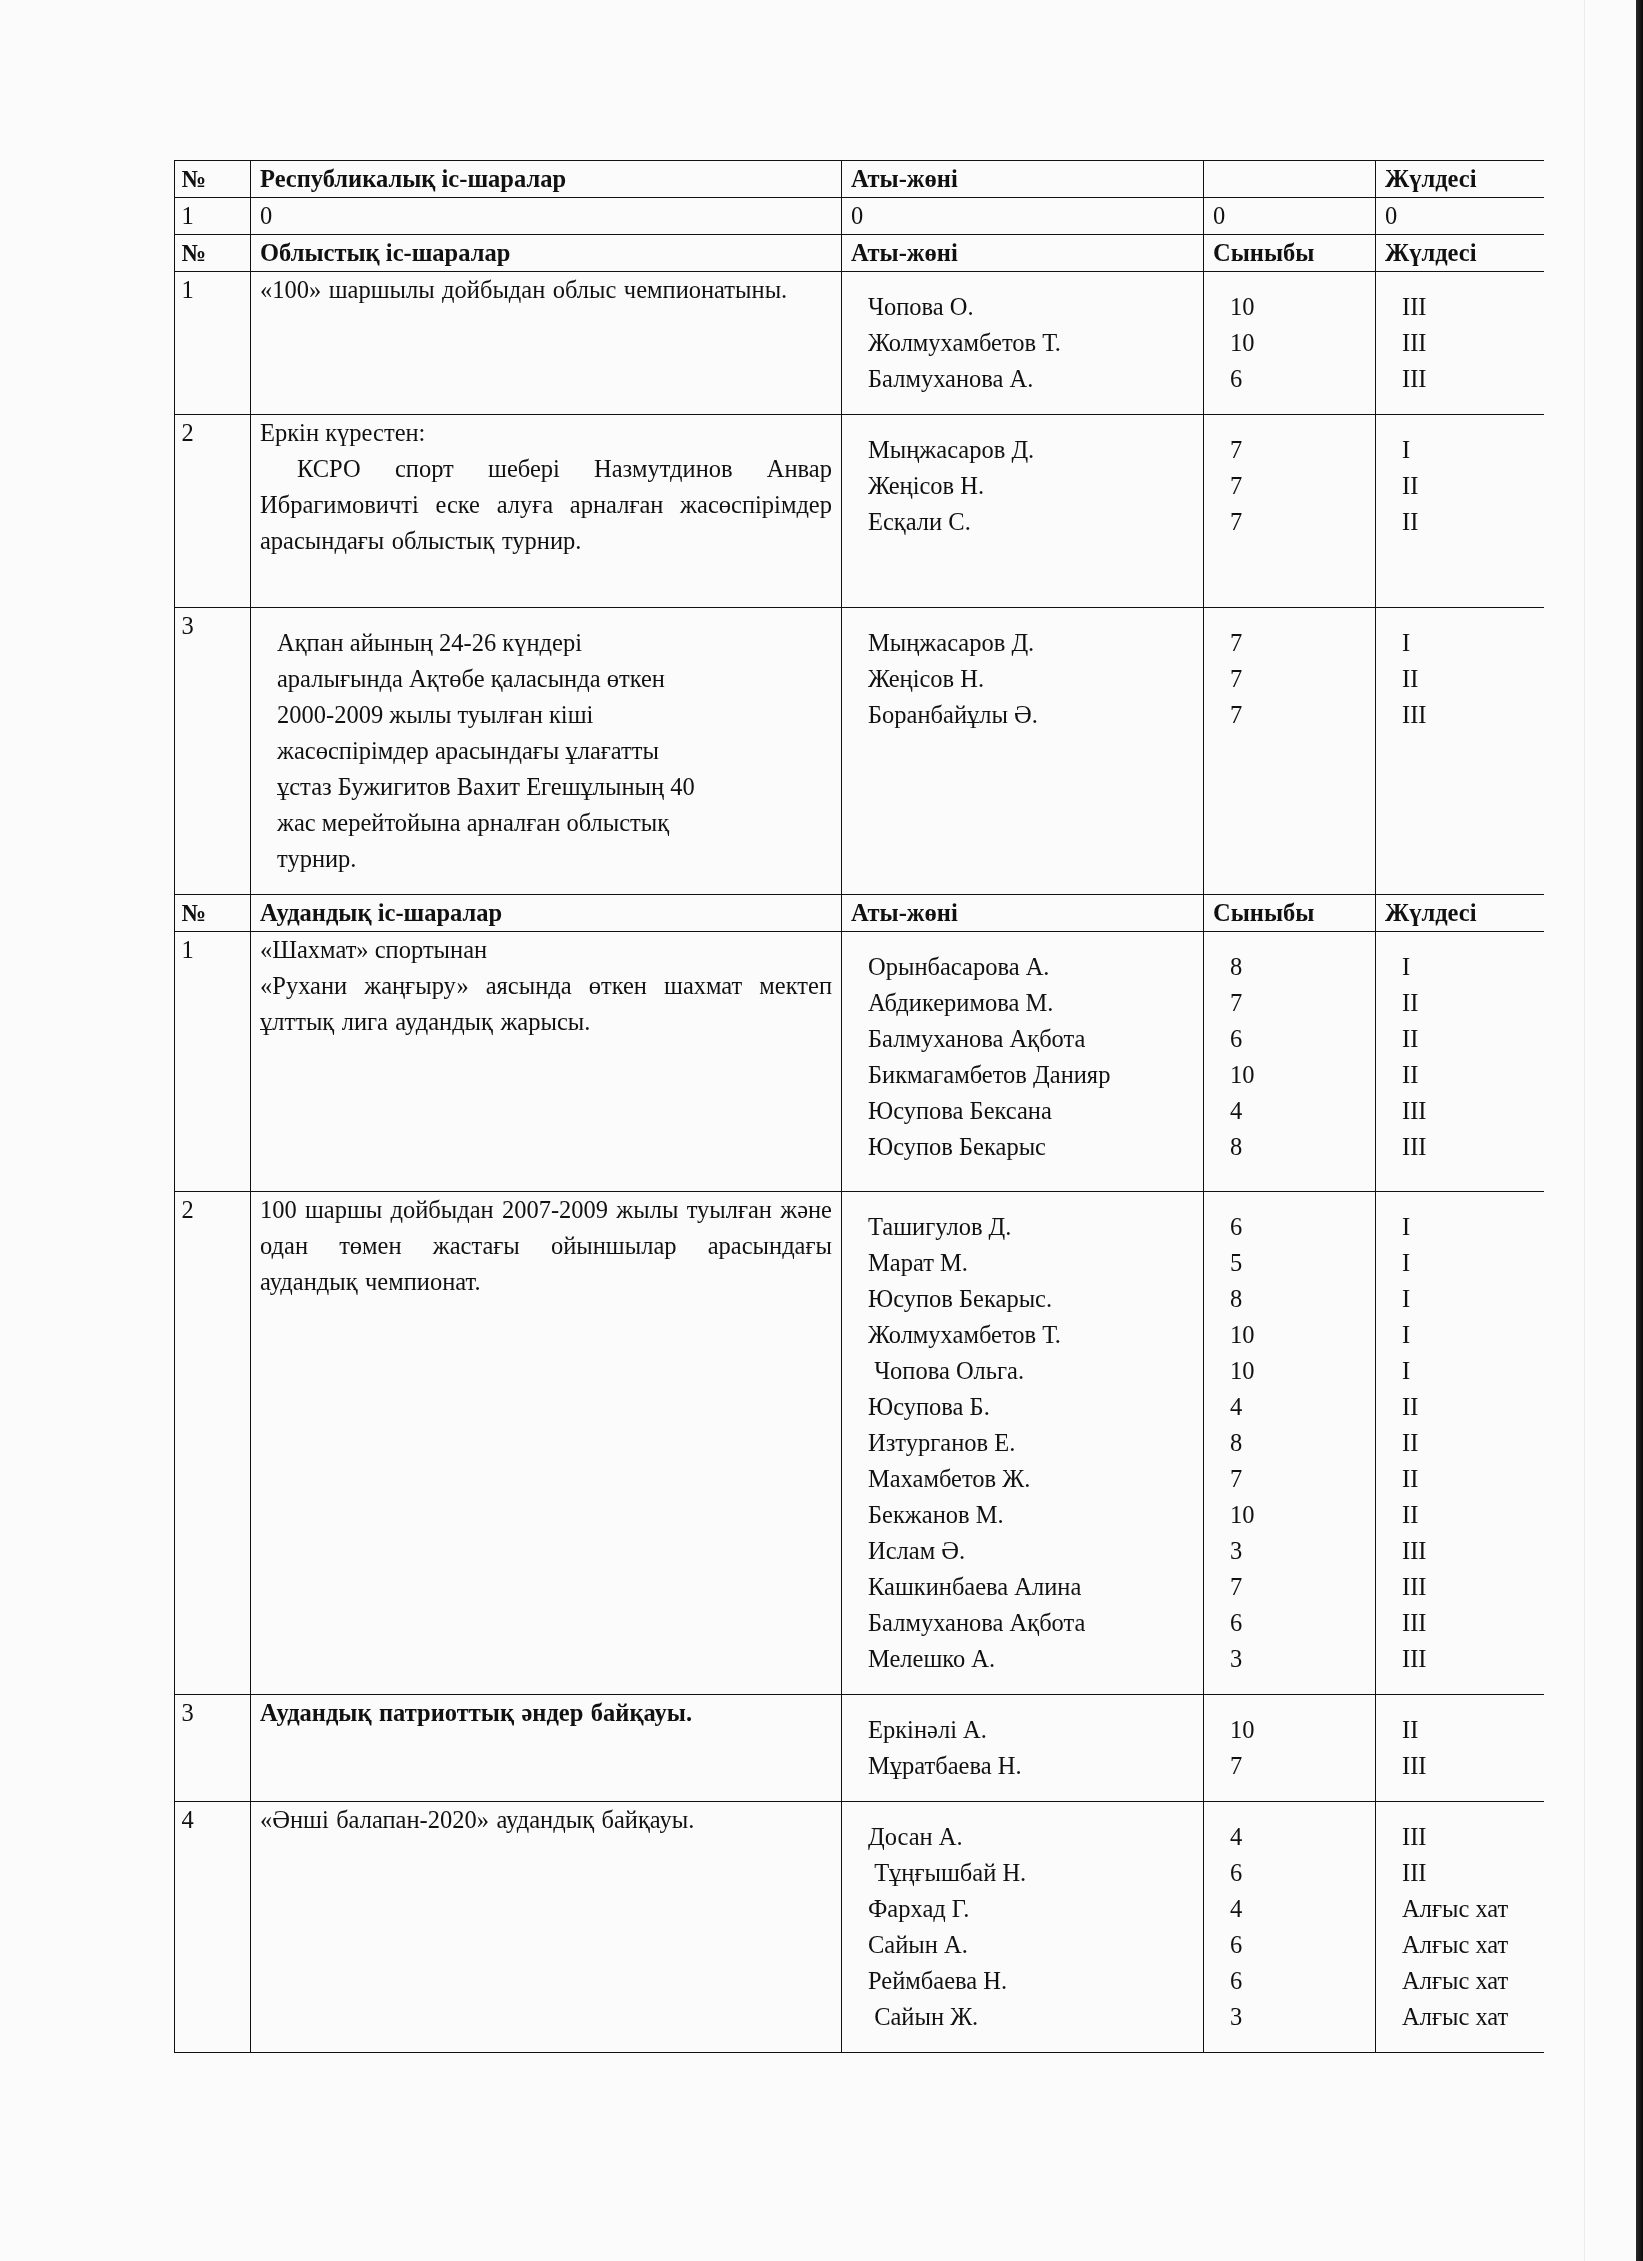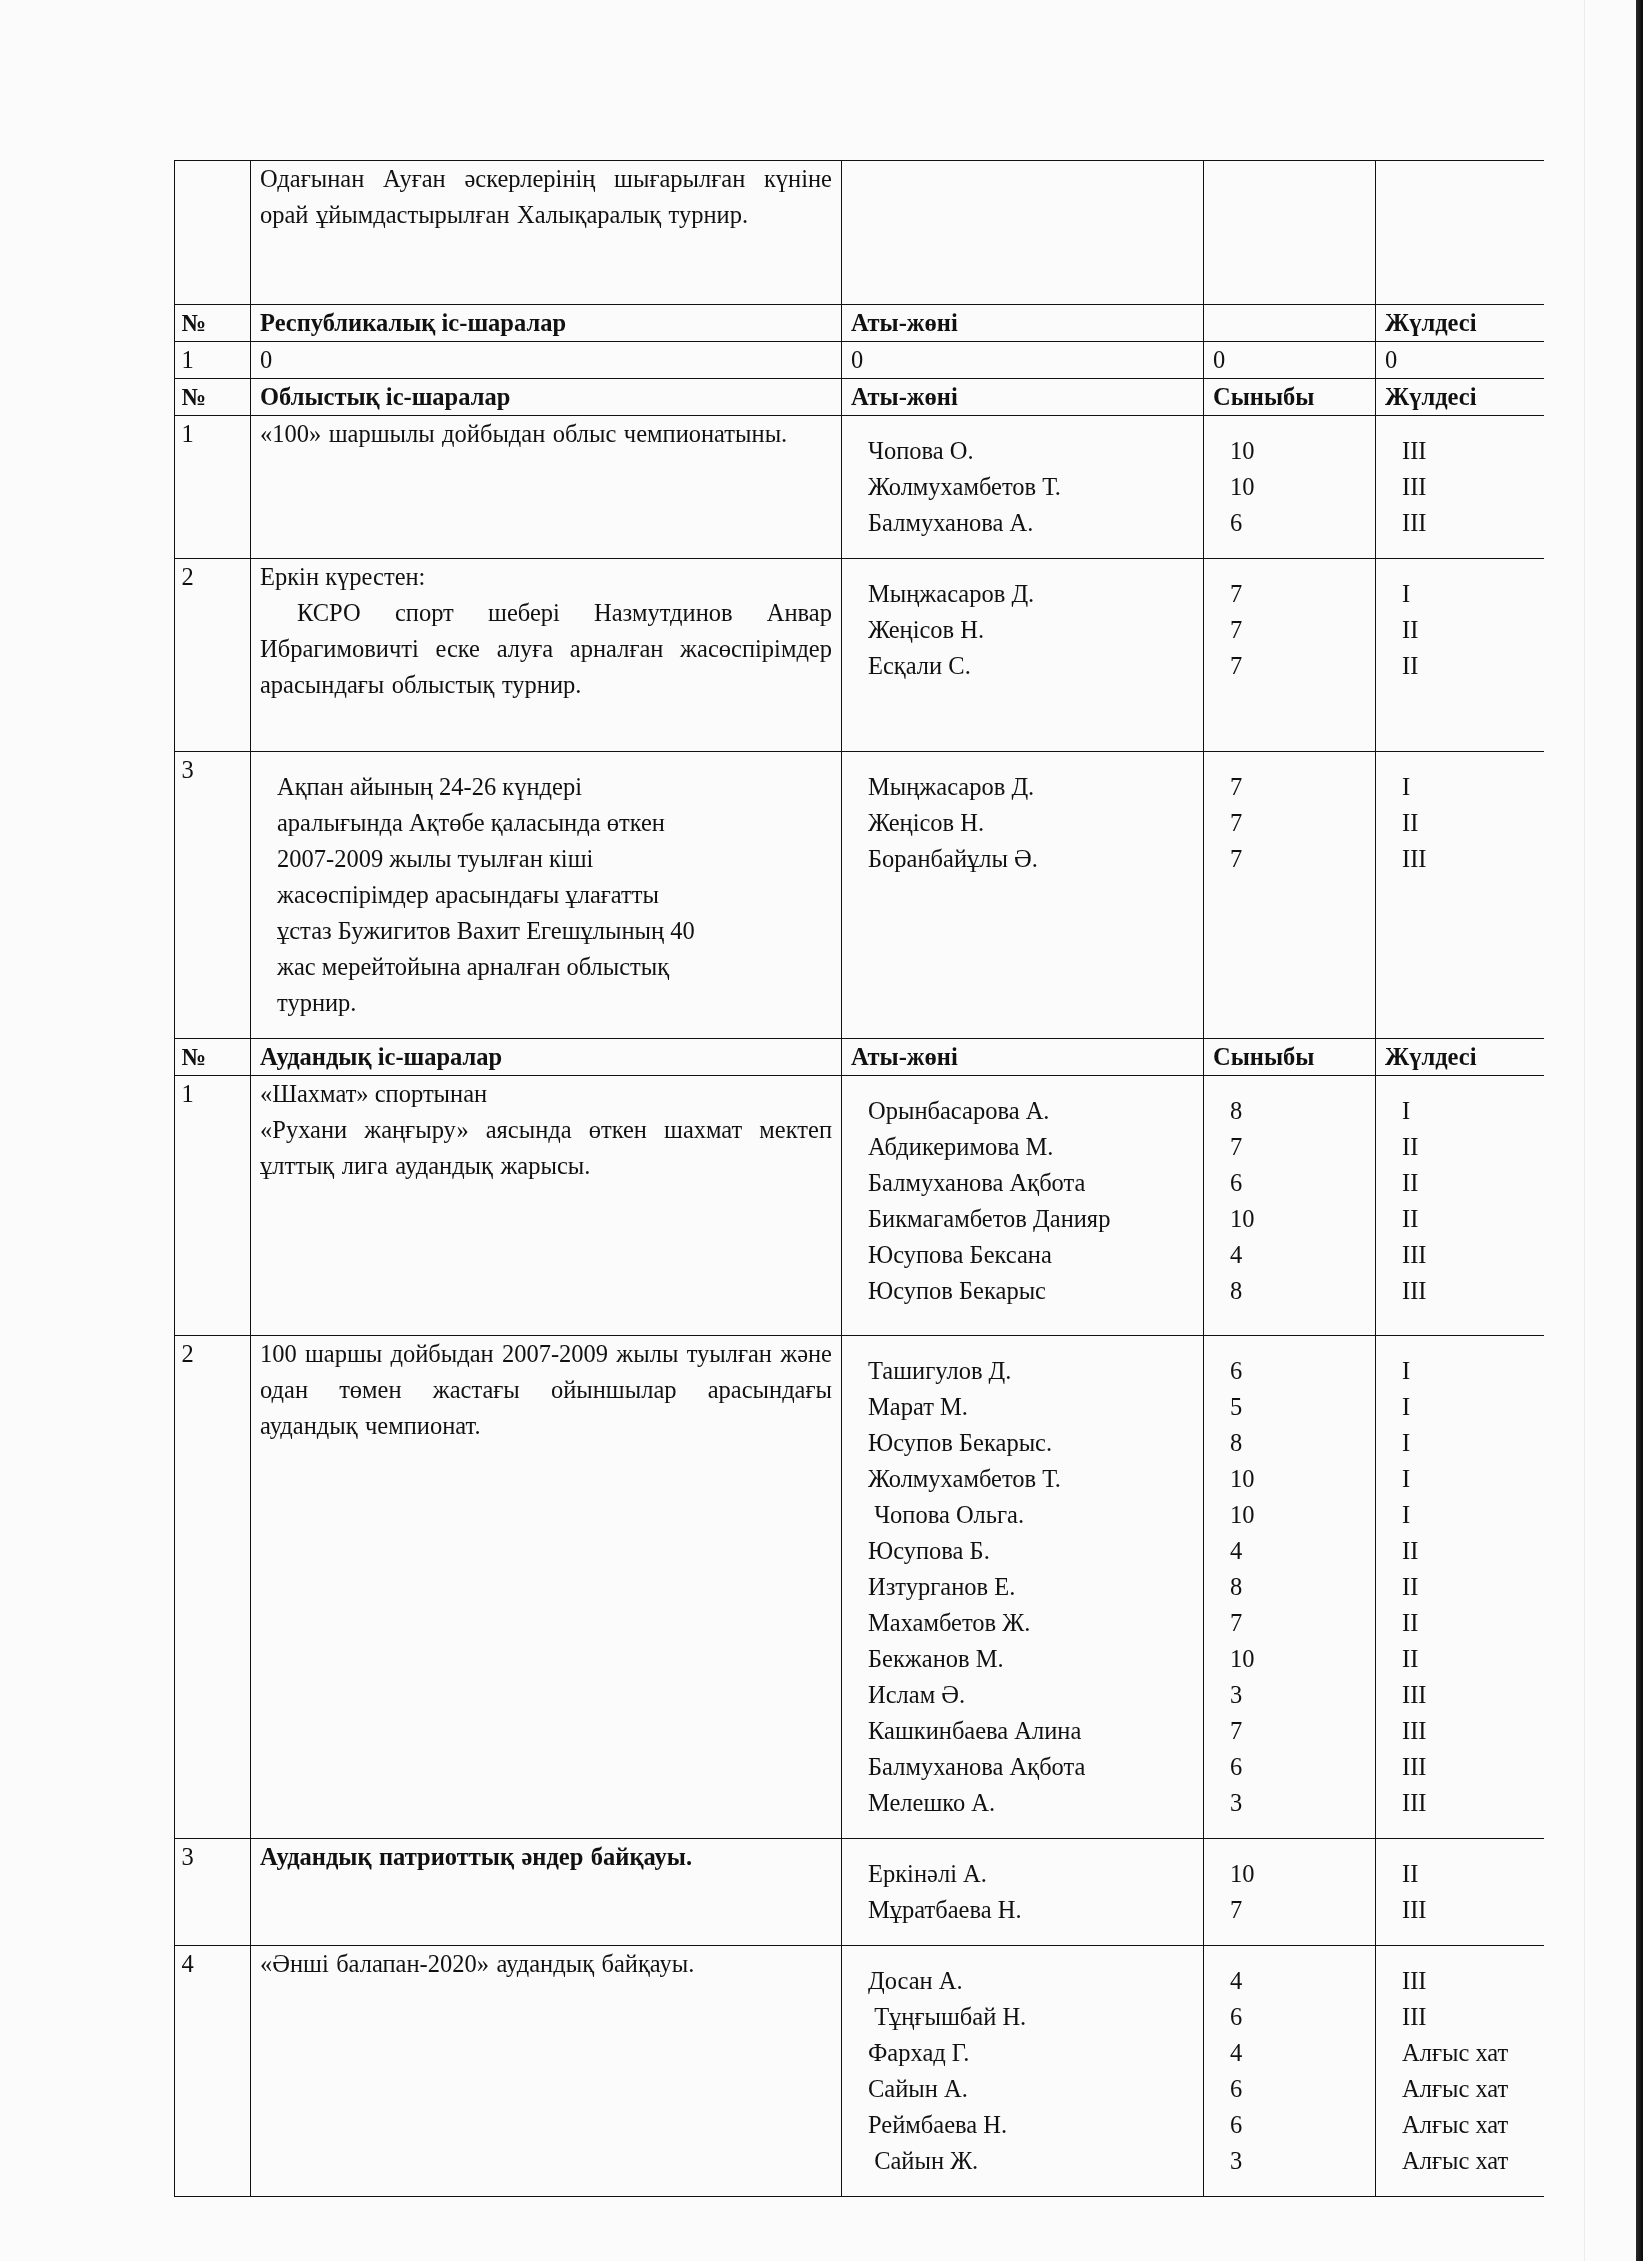--- a/index.html
+++ b/index.html
@@ -111,29 +111,20 @@
 <table class="doc-table">
   <colgroup>
     <col class="c-num">
       <col class="c-event">
       <col class="c-name">
       <col class="c-grade">
       <col class="c-prize">
   </colgroup>
   <tbody>
 
-    <tr class="row-tall-1">
-      <td class="num-cell"></td>
-      <td>
-          <div class="event-text">Одағынан Ауған әскерлерінің шығарылған күніне орай ұйымдастырылған Халықаралық турнир.</div>
-        </td>
-      <td></td>
-      <td></td>
-      <td></td>
-    </tr>
 
     <tr class="header-row">
       <td class="num-cell">№</td>
       <td>Республикалық іс-шаралар</td>
       <td>Аты-жөні</td>
       <td></td>
       <td>Жүлдесі</td>
     </tr>
     <tr style="height:36px">
       <td class="num-cell">1</td>
@@ -207,21 +198,21 @@
         </ul>
       </td>
     </tr>
 
     <tr class="row-obl-3">
       <td class="num-cell">3</td>
       <td>
         <ul class="line-list">
           <li>Ақпан айының 24-26 күндері</li>
           <li>аралығында Ақтөбе қаласында өткен</li>
-          <li>2007-2009 жылы туылған кіші</li>
+          <li>2000-2009 жылы туылған кіші</li>
           <li>жасөспірімдер арасындағы  ұлағатты</li>
           <li>ұстаз Бужигитов Вахит Егешұлының 40</li>
           <li>жас мерейтойына арналған облыстық</li>
           <li>турнир.</li>
         </ul>
       </td>
       <td>
         <ul class="line-list">
           <li>Мыңжасаров Д.</li>
           <li>Жеңісов Н.</li>

